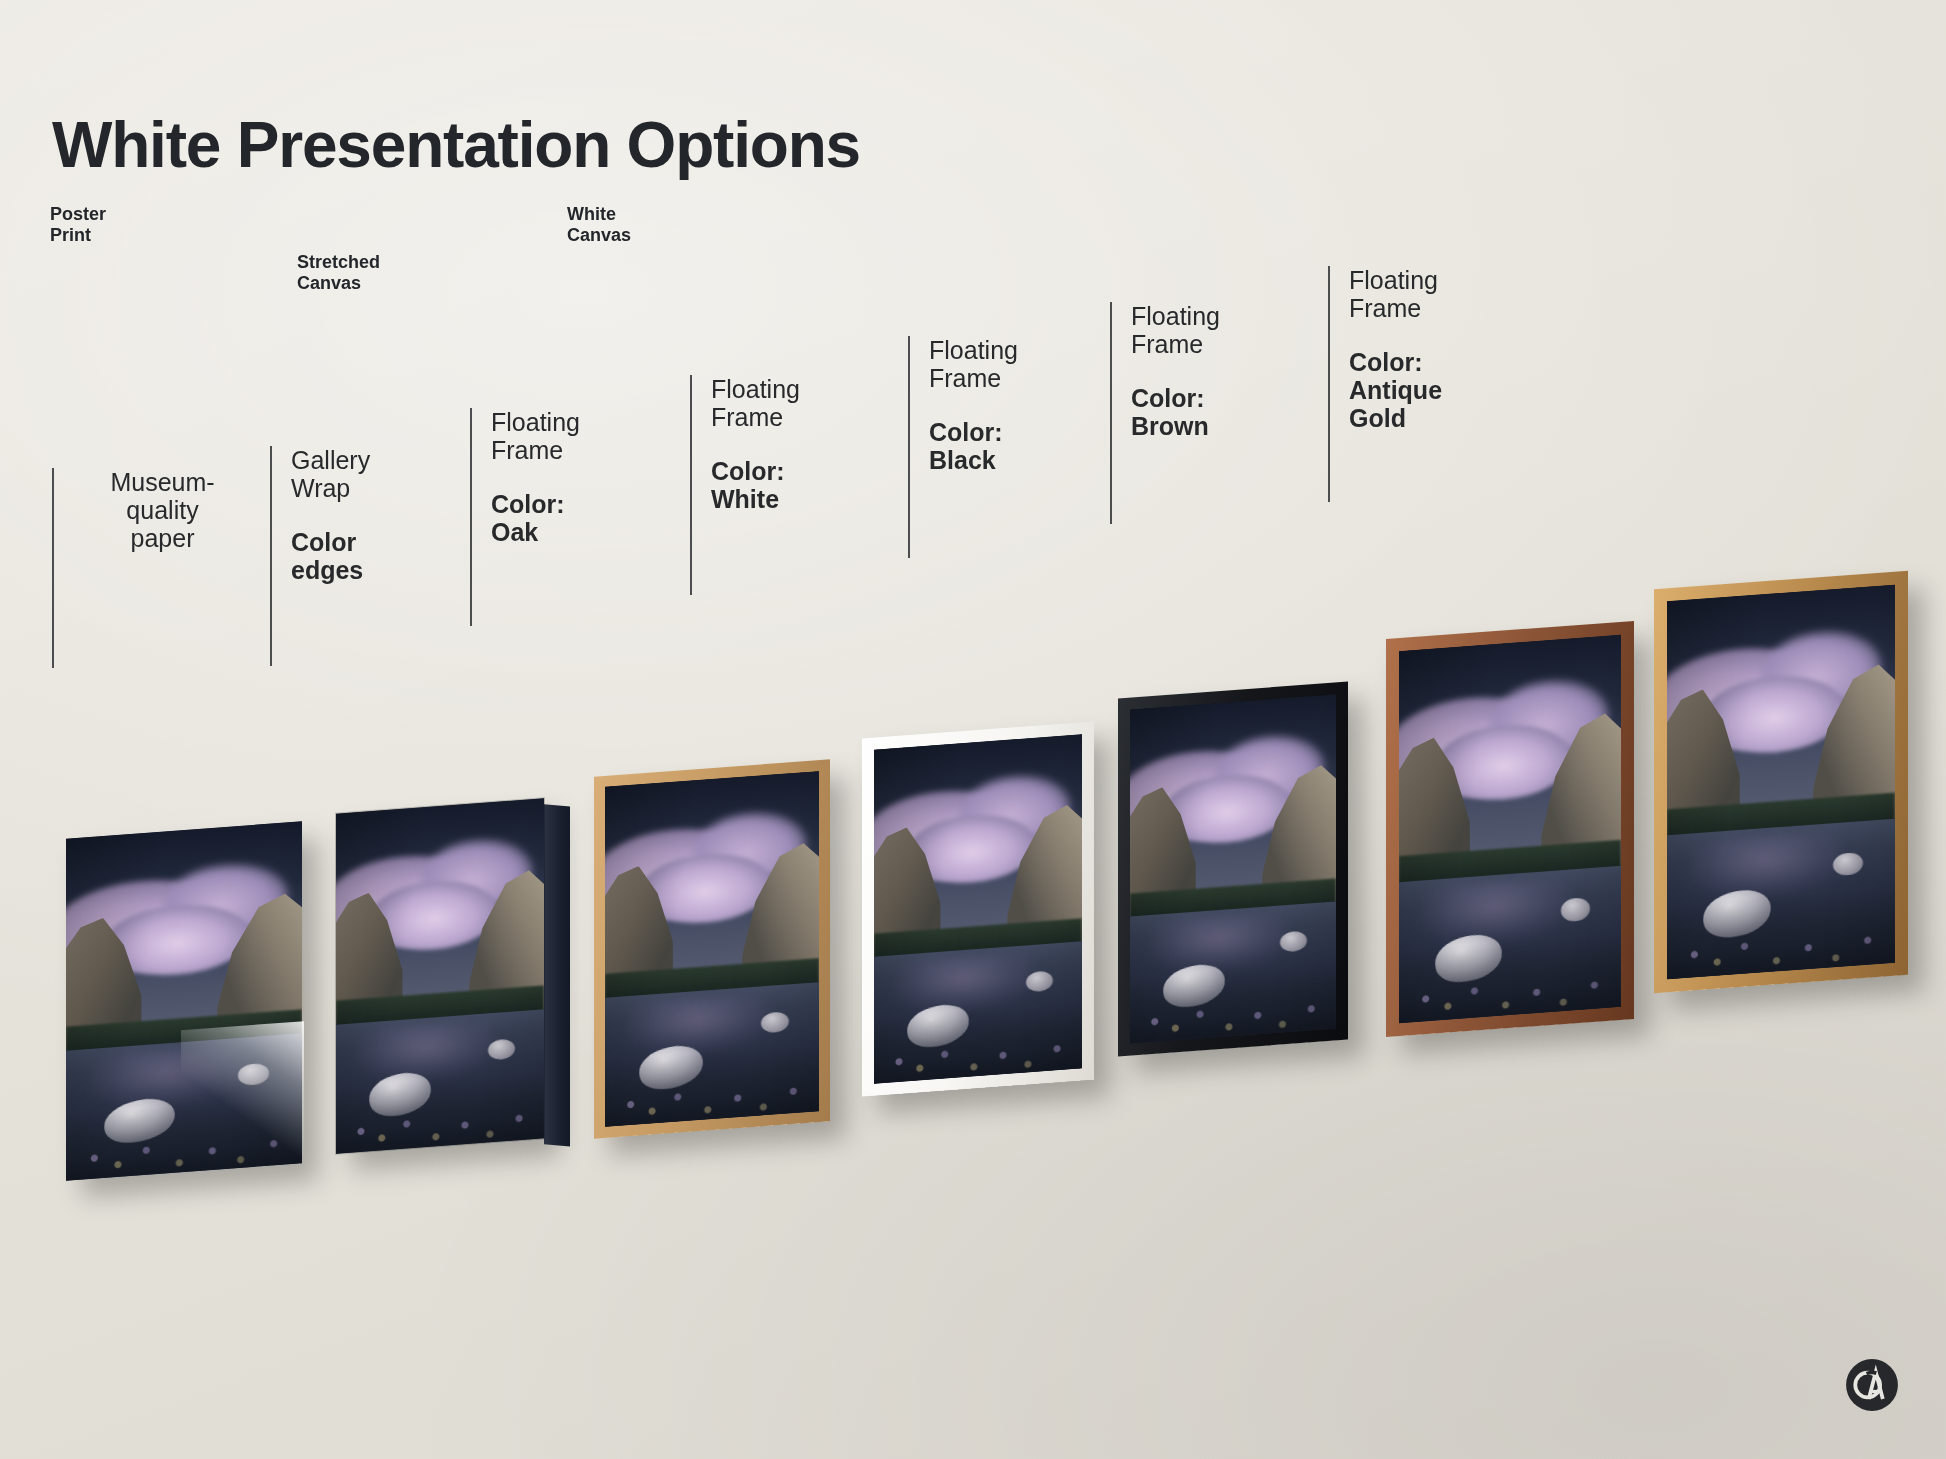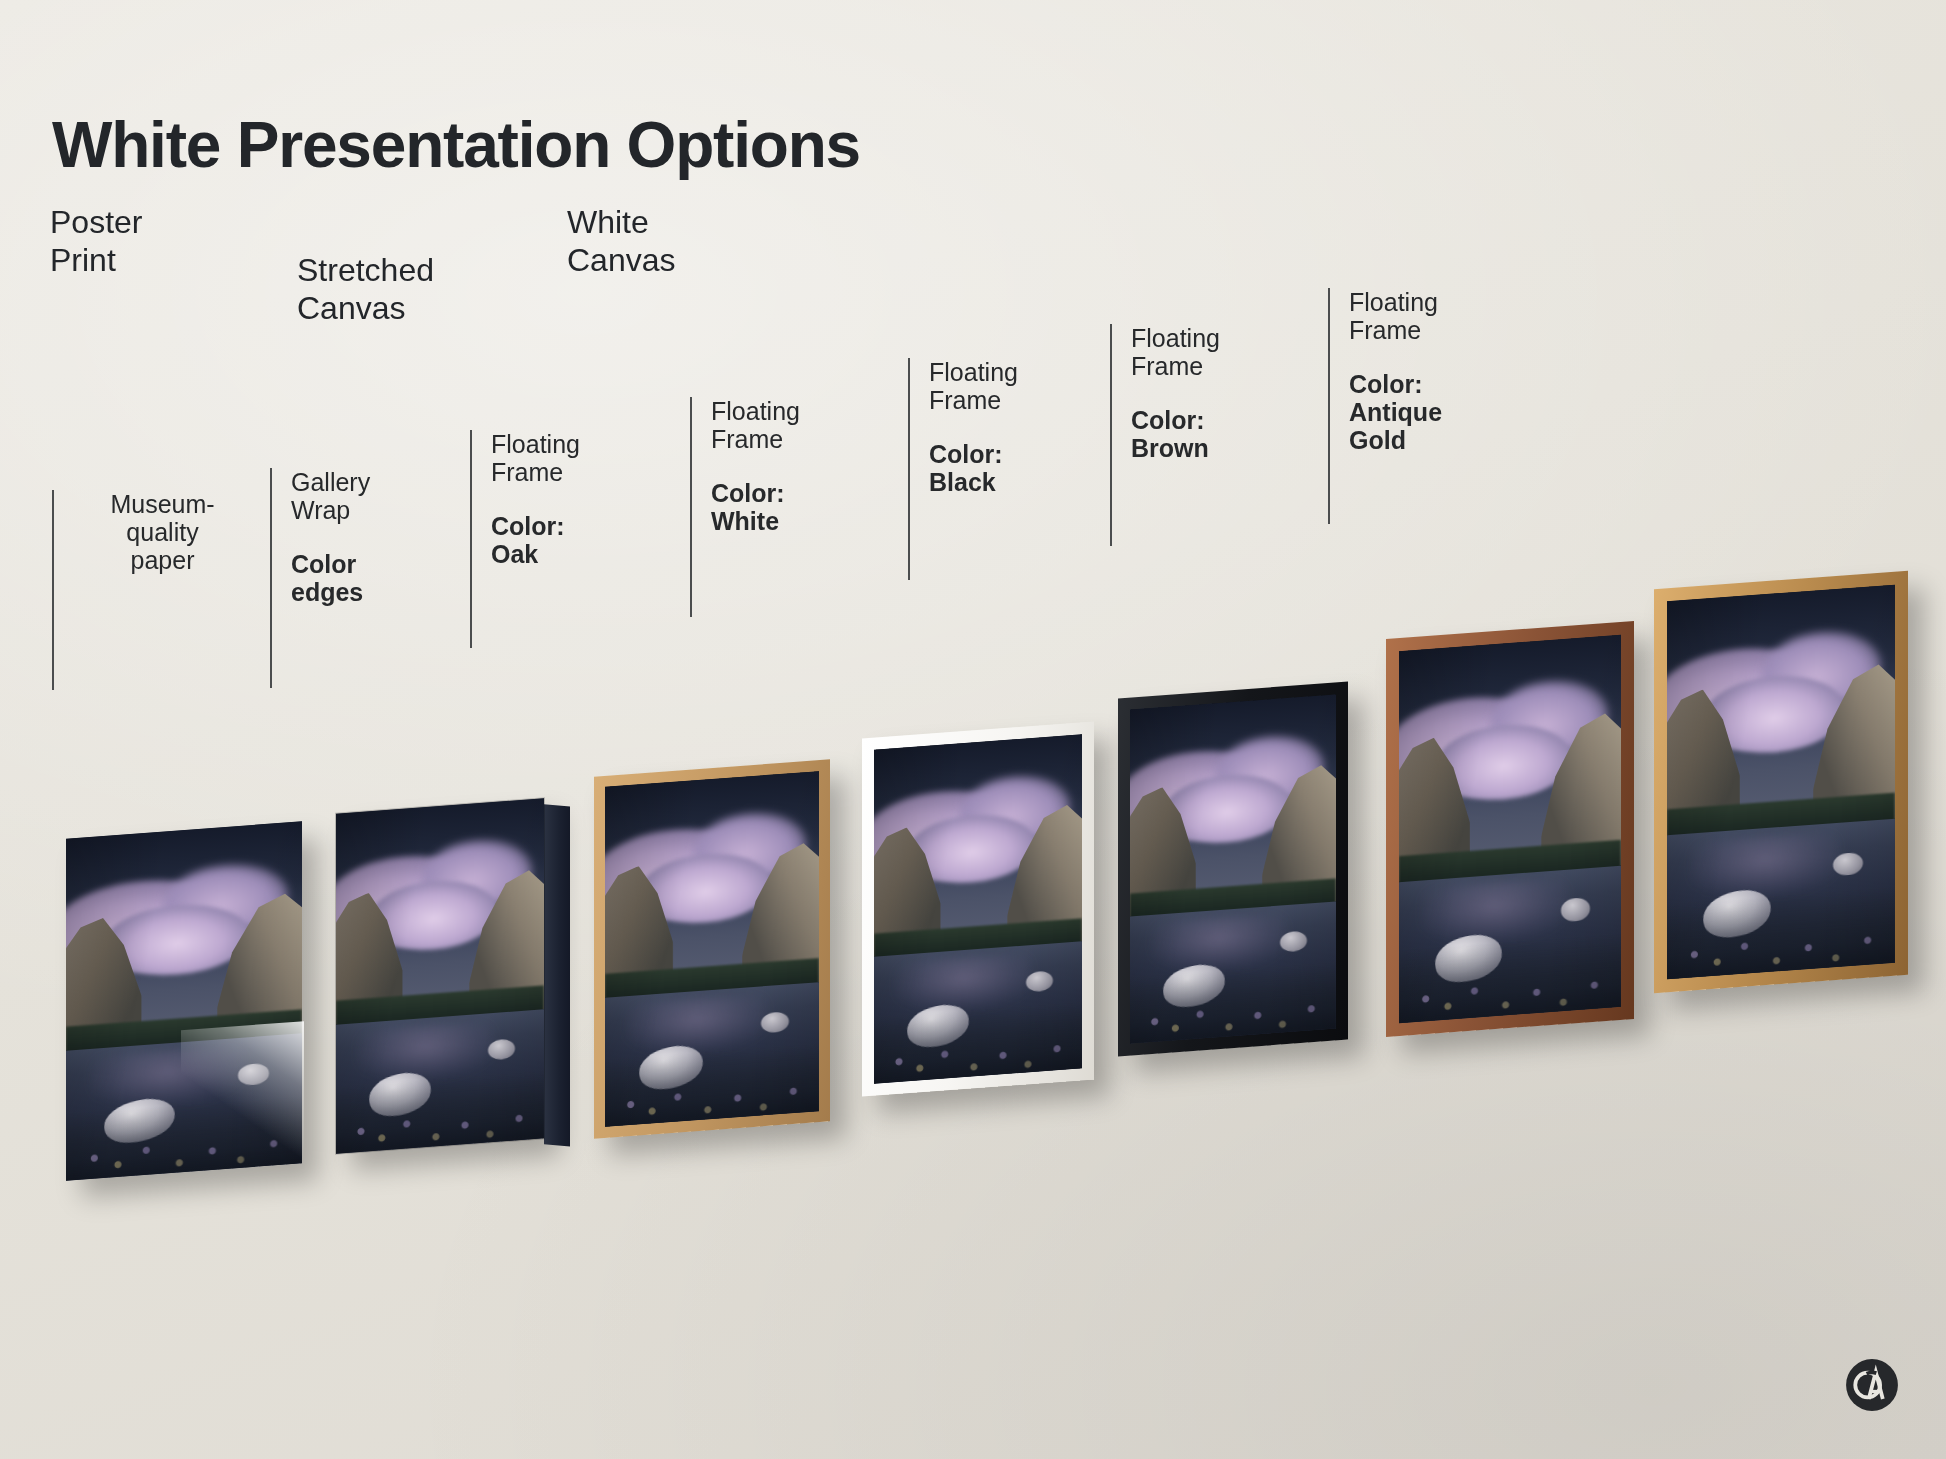--- a/index.html
+++ b/index.html
@@ -21,35 +21,34 @@
     pointer-events:none;
   }
   .page-title{
     position:absolute;left:52px;top:108px;
     font-size:64px;font-weight:bold;letter-spacing:-1.2px;
     color:#23262a;
     white-space:nowrap;
   }
   .cat{
     position:absolute;
-    font-size:32px;font-weight:normal;line-height:1.18;
+    font-size:18px;font-weight:bold;line-height:1.18;
     color:#23262a;
     white-space:pre-line;
   }
   .cat.c0{left:50px;top:204px;}
   .cat.c1{left:297px;top:204px;margin-top:48px;}
   .cat.c2{left:567px;top:204px;}
 
   
   .callout{
     position:absolute;
     padding-left:19px;
     border-left:2px solid #4b4d4e;
     box-sizing:border-box;
-    margin-top:22px;
   }
   .callout .ln{
     font-size:25px;line-height:1.12;color:#27292b;font-weight:normal;
     white-space:pre-line;
   }
   .callout .ln.bold{font-weight:bold;}
   .callout .gap{height:26px;}
 
   
   .art{

